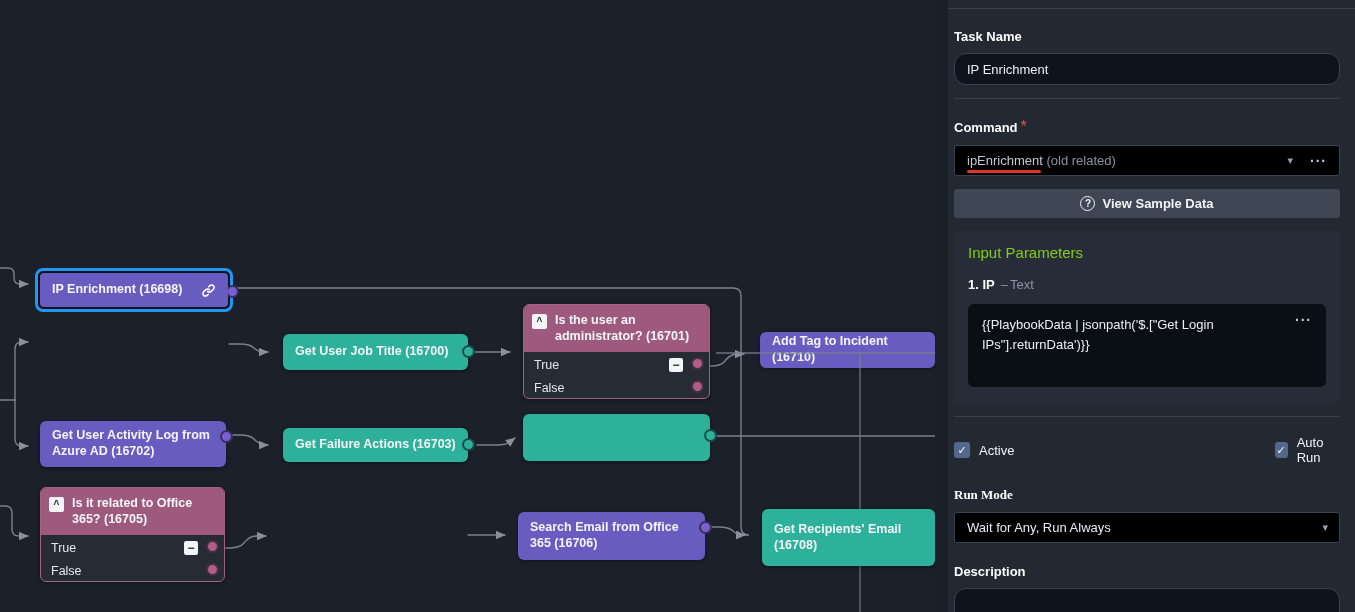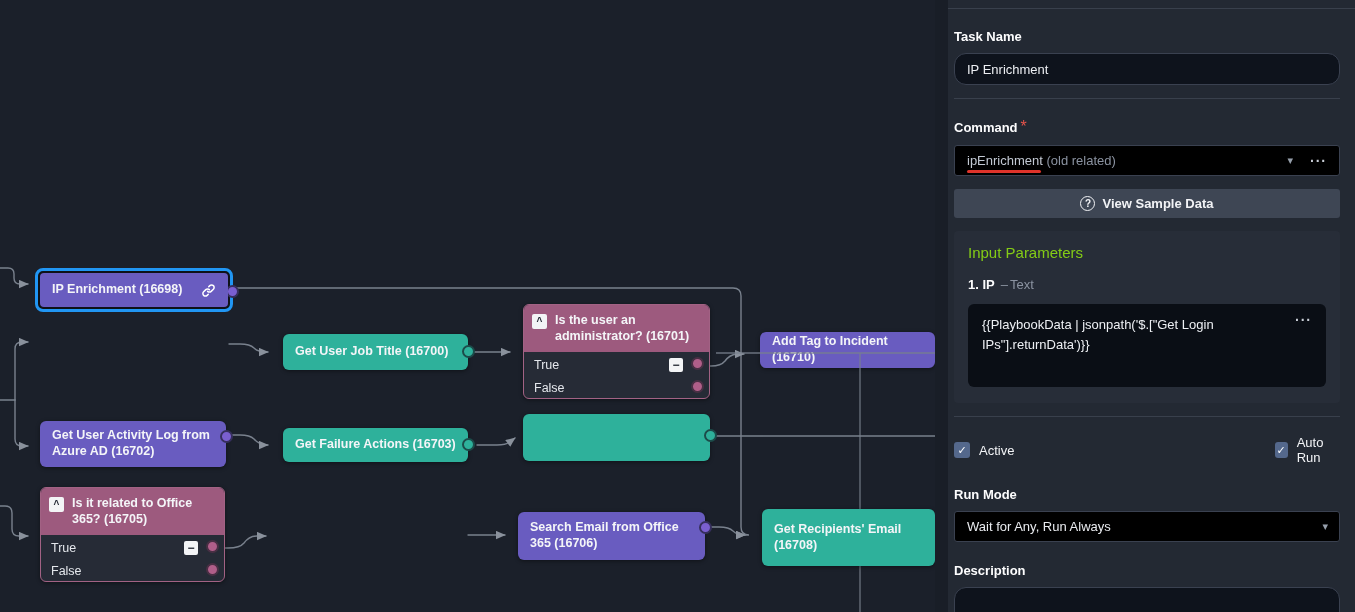--- a/index.html
+++ b/index.html
@@ -287,21 +287,21 @@
       <div class="cb-item">
         <span class="checkbox">✓</span>
         <span>Active</span>
       </div>
       <div class="cb-item">
         <span class="checkbox">✓</span>
         <span>Auto Run</span>
       </div>
     </div>
 
-    <div style="margin-top:22px;" class="flabel">Run Mode</div>
+    <div style="margin-top:22px;font-family:Liberation Serif, serif;" class="flabel">Run Mode</div>
     <div class="selbox" style="margin-top:9px;">
       <span>Wait for Any, Run Always</span>
       <span class="caret">▾</span>
     </div>
 
     <div style="margin-top:21px;" class="flabel">Description</div>
     <textarea class="tbox" style="margin-top: 9px; height: 70px; resize: none; padding-top: 8px;"></textarea>
   </div>
 
 </div>

